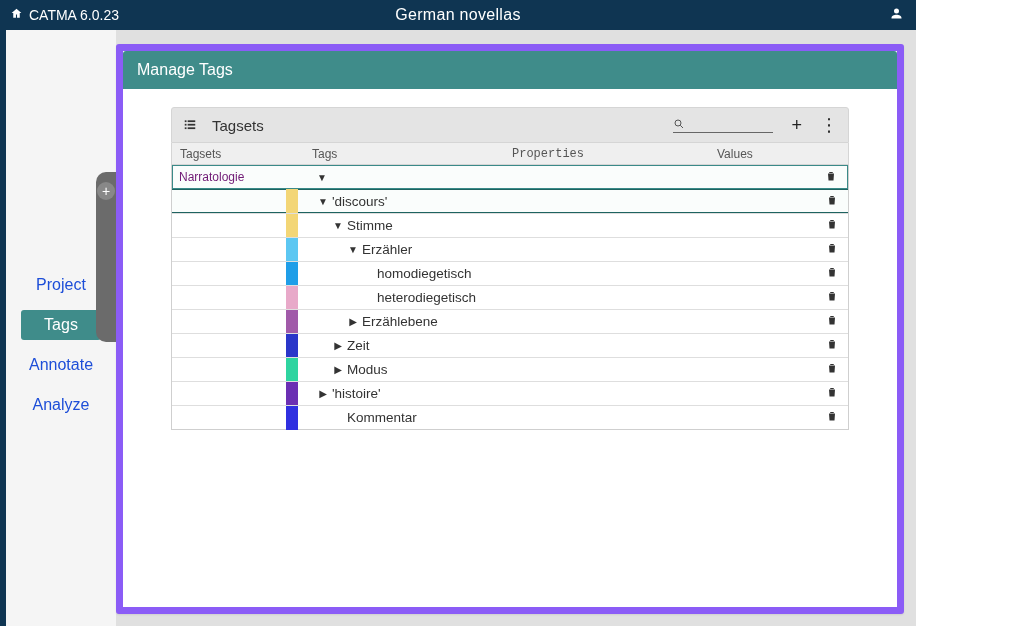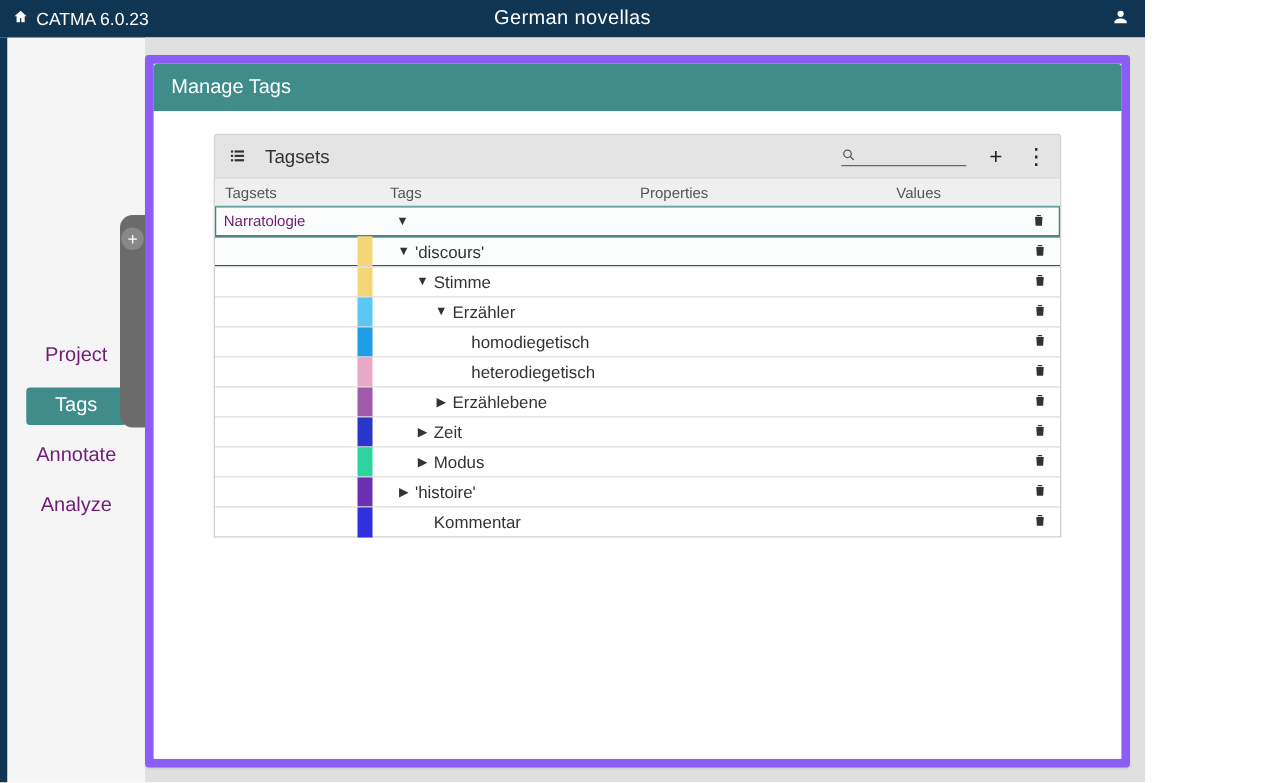--- a/index.html
+++ b/index.html
@@ -17,21 +17,21 @@
   .home-icon svg, .user-icon svg { fill: #fff; }
 
   
   .body { flex: 1; display: flex; min-height: 0; }
   .left-strip { width: 6px; background: #0f3552; }
   .sidebar {
     width: 110px; background: #f5f5f5; display: flex; flex-direction: column;
     align-items: center; padding-top: 240px; gap: 0;
   }
   .sidebar-item {
-    width: 80px; padding: 6px 0; text-align: center; font-size: 16px; color: #701a75;
+    width: 80px; padding: 6px 0; text-align: center; font-size: 16px; color: #1d4ed8;
     cursor: pointer; border-radius: 3px; margin-bottom: 10px;
   }
   .sidebar-item.active { background: #3f8c8a; color: #fff; }
 
   .main { flex: 1; background: #e0e0e0; padding: 14px 12px 12px 0; display: flex; position: relative; }
 
   
   .panel {
     flex: 1; background: #fff; border: 7px solid #8b5cf6; border-radius: 3px;
     box-shadow: 0 1px 2px rgba(0,0,0,.08); display: flex; flex-direction: column;
@@ -68,21 +68,21 @@
   .plus-btn, .menu-btn { cursor: pointer; color: #222; font-size: 18px; }
   .list-icon { display: inline-flex; }
 
   
   .colhdr {
     display: flex; background: #efefef; border: 1px solid #d5d5d5; border-top: none;
     font-size: 12px; color: #555; height: 22px; align-items: center;
   }
   .col-tagsets { width: 140px; padding-left: 8px; }
   .col-tags { width: 200px; }
-  .col-props { width: 205px; }
+  .col-props { width: 205px; font-family: Liberation Mono, monospace; }
   .col-values { flex: 1; }
 
   
   .rows { border: 1px solid #cfcfcf; border-top: none; }
   .row {
     display: flex; align-items: center; height: 24px; border-top: 1px solid #dedede;
     font-size: 13.5px; color: #333; position: relative;
   }
   .row:first-child { border-top: 1px solid #1e6360; border-bottom: 1px solid #1e6360; background: #fafdfc; }
   .row .cell-tagset { width: 114px; padding-left: 6px; font-size: 12px; color: #701a75; display: flex; align-items: center; gap: 40px; }

